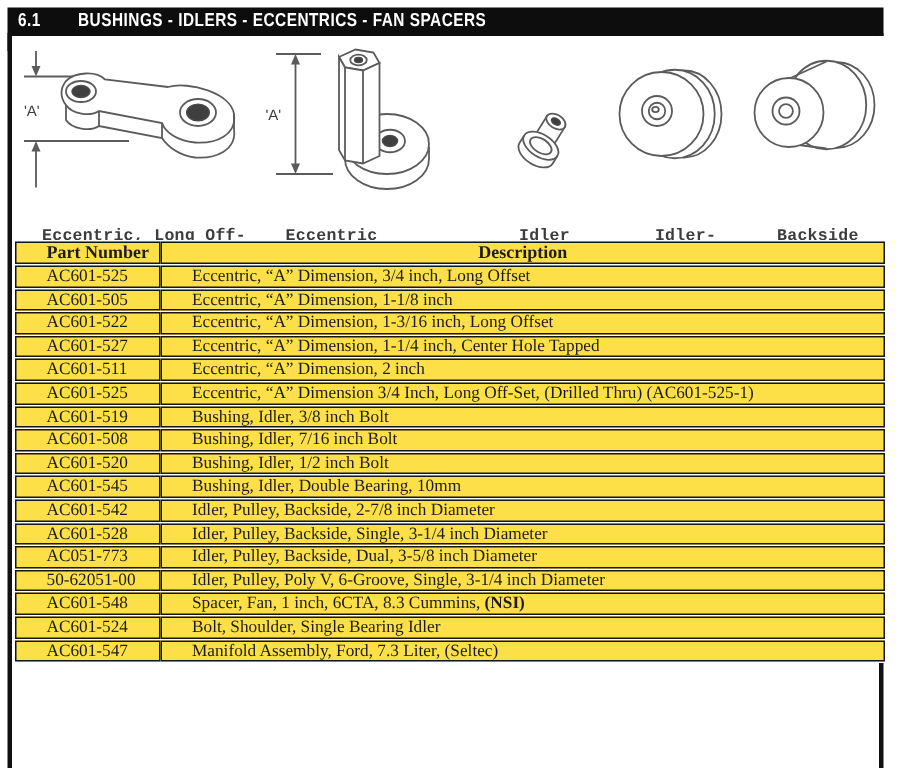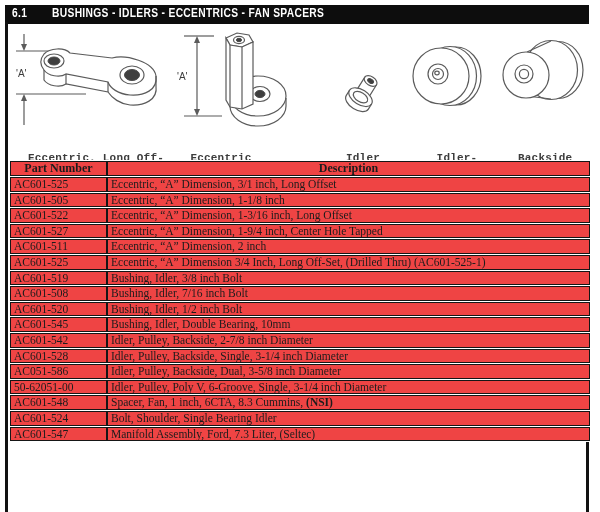--- a/index.html
+++ b/index.html
@@ -49,22 +49,22 @@
   
   table.parts{
     position:absolute;left:10px;top:160px;width:580px;
     border-collapse:separate;border-spacing:0 1px;table-layout:fixed;
     background:#fff;
   }
   table.parts th,table.parts td{
     border:1.5px solid var(--border,#161616);
     font-family:"Liberation Serif",serif;
     font-size:11.5px;color:var(--text,#1c1c1c);
-    height:12.6px;line-height:12.4px;padding:0 3px;
-    overflow:hidden;white-space:nowrap;background:#ef4444;
+    height:12.6px;line-height:12.4px;padding:0 20px;
+    overflow:hidden;white-space:nowrap;background:#fde047;
   }
   table.parts th{font-weight:bold;font-size:12px;text-align:center;height:13px;}
   .col-part{width:97px;text-align:left;}
   .col-desc{text-align:left;padding-left:6px;}
   .col-desc b{font-weight:bold;margin-top:36px;}
 </style>
 </head>
 <body>
 
 <div class="page">
@@ -176,33 +176,33 @@
       </colgroup>
     <thead>
       <tr>
         <th>Part Number</th>
         <th>Description</th>
       </tr>
     </thead>
     <tbody>
         <tr>
           <td class="col-part">AC601-525</td>
-          <td class="col-desc">Eccentric, “A” Dimension, 3/1 inch, Long Offset</td>
+          <td class="col-desc">Eccentric, “A” Dimension, 3/4 inch, Long Offset</td>
         </tr>
         <tr>
           <td class="col-part">AC601-505</td>
           <td class="col-desc">Eccentric, “A” Dimension, 1-1/8 inch</td>
         </tr>
         <tr>
           <td class="col-part">AC601-522</td>
           <td class="col-desc">Eccentric, “A” Dimension, 1-3/16 inch, Long Offset</td>
         </tr>
         <tr>
           <td class="col-part">AC601-527</td>
-          <td class="col-desc">Eccentric, “A” Dimension, 1-9/4 inch, Center Hole Tapped</td>
+          <td class="col-desc">Eccentric, “A” Dimension, 1-1/4 inch, Center Hole Tapped</td>
         </tr>
         <tr>
           <td class="col-part">AC601-511</td>
           <td class="col-desc">Eccentric, “A” Dimension, 2 inch</td>
         </tr>
         <tr>
           <td class="col-part">AC601-525</td>
           <td class="col-desc">Eccentric, “A” Dimension 3/4 Inch, Long Off-Set, (Drilled Thru) (AC601-525-1)</td>
         </tr>
         <tr>
@@ -223,21 +223,21 @@
         </tr>
         <tr>
           <td class="col-part">AC601-542</td>
           <td class="col-desc">Idler, Pulley, Backside, 2-7/8 inch Diameter</td>
         </tr>
         <tr>
           <td class="col-part">AC601-528</td>
           <td class="col-desc">Idler, Pulley, Backside, Single, 3-1/4 inch Diameter</td>
         </tr>
         <tr>
-          <td class="col-part">AC051-586</td>
+          <td class="col-part">AC051-773</td>
           <td class="col-desc">Idler, Pulley, Backside, Dual, 3-5/8 inch Diameter</td>
         </tr>
         <tr>
           <td class="col-part">50-62051-00</td>
           <td class="col-desc">Idler, Pulley, Poly V, 6-Groove, Single, 3-1/4 inch Diameter</td>
         </tr>
         <tr>
           <td class="col-part">AC601-548</td>
           <td class="col-desc">Spacer, Fan, 1 inch, 6CTA, 8.3 Cummins, <b>(NSI)</b></td>
         </tr>

